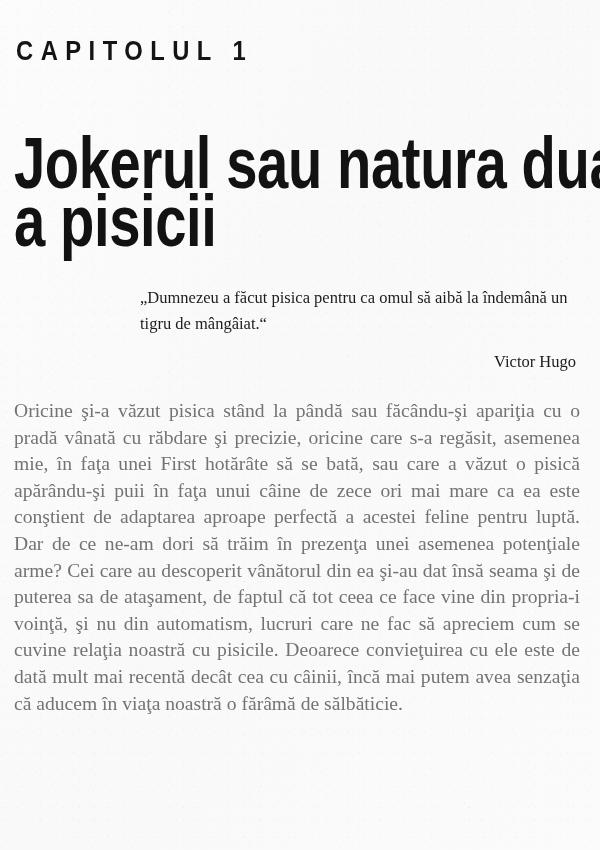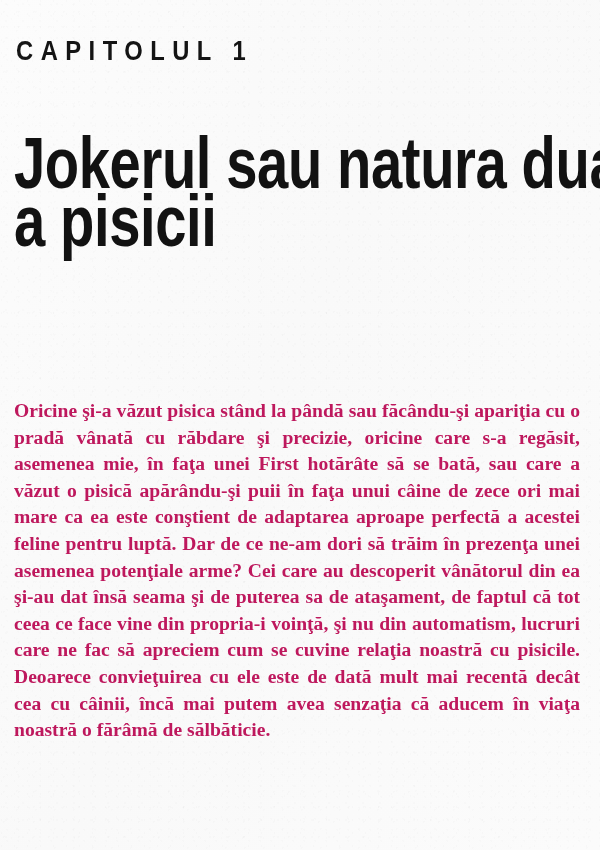--- a/index.html
+++ b/index.html
@@ -102,23 +102,22 @@
   
   .body-copy {
     position: absolute;
     left: 14px;
     top: 398px;
     width: 566px;
     font-size: 19.6px;
     line-height: 26.6px;
     text-align: justify;
     text-justify: inter-word;
-    color: #be185d;
+    color: #737373;
     hyphens: manual;
-    font-weight: bold;
   }
 
   .body-copy p {
     margin: 0;
   }
 </style>
 </head>
 <body>
 
 <div class="page"></div>
@@ -126,19 +125,21 @@
 <div class="content">
 
   <div class="chapter-label">CAPITOLUL 1</div>
 
   <h1 class="chapter-title">
     <span class="title-line">Jokerul sau natura duală</span>
     <span class="title-line">a pisicii</span>
   </h1>
 
   <blockquote class="epigraph">
+    <p class="epigraph-text">„Dumnezeu a făcut pisica pentru ca omul să aibă la îndemână un tigru de mângâiat.“</p>
+    <div class="epigraph-attribution">Victor Hugo</div>
   </blockquote>
 
   <div class="body-copy">
     <p>Oricine şi-a văzut pisica stând la pândă sau făcându-şi apariţia cu o pradă vânată cu răbdare şi precizie, oricine care s-a regăsit, asemenea mie, în faţa unei First hotărâte să se bată, sau care a văzut o pisică apărându-şi puii în faţa unui câine de zece ori mai mare ca ea este conştient de adaptarea aproape perfectă a acestei feline pentru luptă. Dar de ce ne-am dori să trăim în prezenţa unei asemenea potenţiale arme? Cei care au descoperit vânătorul din ea şi-au dat însă seama şi de puterea sa de ataşament, de faptul că tot ceea ce face vine din propria-i voinţă, şi nu din automatism, lucruri care ne fac să apreciem cum se cuvine relaţia noastră cu pisicile. Deoarece convieţuirea cu ele este de dată mult mai recentă decât cea cu câinii, încă mai putem avea senzaţia că aducem în viaţa noastră o fărâmă de sălbăticie.</p>
   </div>
 
 </div>
 
 </body></html>

